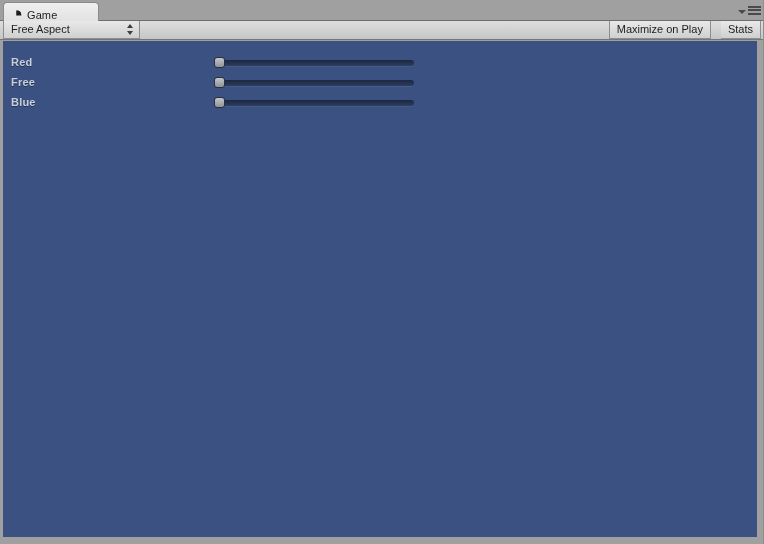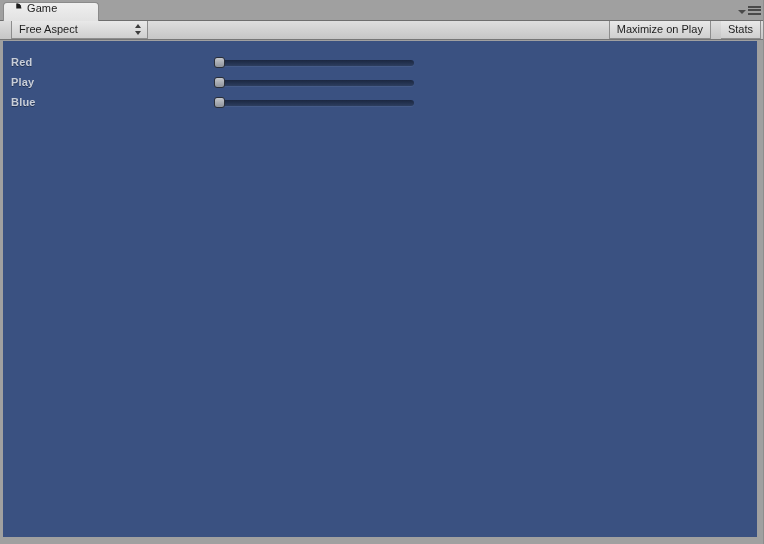--- a/index.html
+++ b/index.html
@@ -40,21 +40,21 @@
     top: 2px;
     width: 96px;
     height: 19px;
     background: linear-gradient(to bottom, #efefef 0%, #e2e2e2 100%);
     border: 1px solid #8a8a8a;
     border-bottom: none;
     border-top-left-radius: 4px;
     border-top-right-radius: 4px;
     box-sizing: border-box;
     display: flex;
-    align-items: flex-start;
+    align-items: flex-end;
     padding-left: 7px;
   }
   .tab-icon {
     width: 11px;
     height: 11px;
     margin-right: 5px;
     flex: 0 0 auto;
     display: block;
   }
   .tab-label {
@@ -104,21 +104,21 @@
     background: linear-gradient(to bottom, #dedede 0%, #d2d2d2 48%, #c6c6c6 100%);
     border-bottom: 1px solid #767676;
     box-sizing: border-box;
     display: flex;
     align-items: stretch;
   }
   .tb-aspect {
     position: relative;
     width: 137px;
     height: 18px;
-    margin-left: 11px;
+    margin-left: 3px;
     background: linear-gradient(to bottom, #e9e9e9 0%, #dcdcdc 50%, #cfcfcf 100%);
     border: 1px solid #8d8d8d;
     border-top: none;
     box-sizing: border-box;
     display: flex;
     align-items: center;
     padding-left: 7px;
   }
   .tb-aspect-label {
     font-size: 11px;
@@ -299,21 +299,21 @@
   <div class="game-view">
     <div class="gui-layer" id="gui-layer">
         <div class="slider-row" style="top: 11px; width: 100%;">
           <div class="slider-label">Red</div>
           <div class="slider-control">
             <div class="slider-track"></div>
             <div class="slider-thumb" style="left: 0px;"></div>
           </div>
         </div>
         <div class="slider-row" style="top: 31px; width: 100%;">
-          <div class="slider-label">Play</div>
+          <div class="slider-label">Free</div>
           <div class="slider-control">
             <div class="slider-track"></div>
             <div class="slider-thumb" style="left: 0px;"></div>
           </div>
         </div>
         <div class="slider-row" style="top: 51px; width: 100%;">
           <div class="slider-label">Blue</div>
           <div class="slider-control">
             <div class="slider-track"></div>
             <div class="slider-thumb" style="left: 0px;"></div>

